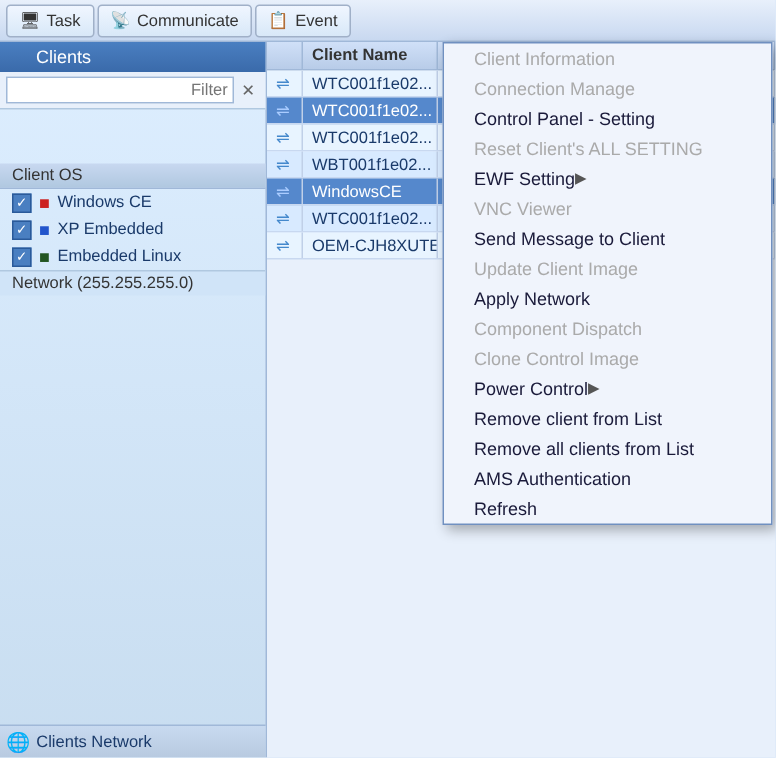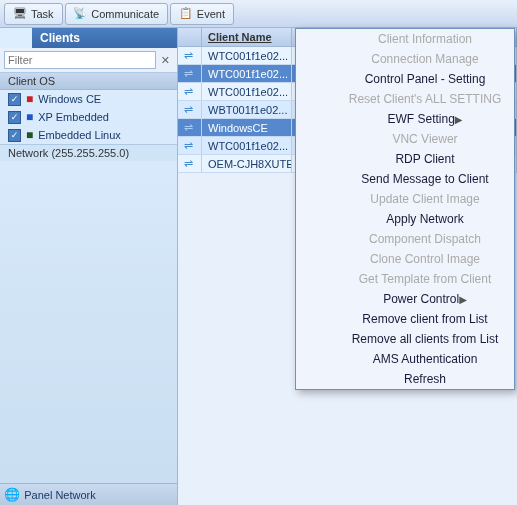--- a/index.html
+++ b/index.html
@@ -49,55 +49,56 @@
       width: 178px;
       background: linear-gradient(to bottom, #ddeeff, #c8ddf0);
       border-right: 1px solid #a0b8d8;
       display: flex;
       flex-direction: column;
     }
 
     .clients-header {
       background: linear-gradient(to bottom, #4a7fc1, #3a6aaa);
       color: white;
-      font-weight: bold;
-      padding: 3px 8px;
+      font-weight: normal;
+      padding: 3px 24px;
       font-size: 12px;
-      margin-left: 32px;
     }
 
     .filter-row {
       display: flex;
       align-items: center;
       padding: 3px 4px;
       background: #e8f0fb;
       border-bottom: 1px solid #b0c8e0;
     }
     .filter-input {
       flex: 1;
       height: 18px;
       border: 1px solid #a0b8d8;
       font-size: 11px;
       padding: 0 3px;
       background: white;
+      text-align: right;
     }
     .filter-clear {
       margin-left: 2px;
       cursor: pointer;
       color: #666;
       font-size: 11px;
       padding: 0 3px;
     }
 
     .client-os-header {
       background: linear-gradient(to bottom, #c8d8f0, #b0c8e0);
       color: #333;
       font-size: 11px;
       padding: 2px 8px;
       border-bottom: 1px solid #a0b8d8;
+      margin-top: 36px;
     }
 
     .client-list {
       flex: 1;
       overflow-y: auto;
     }
 
     .client-item {
       display: flex;
       align-items: center;
@@ -215,22 +216,21 @@
     }
 
     .menu-item {
       padding: 3px 16px 3px 20px;
       color: #1a1a3a;
       cursor: pointer;
       white-space: nowrap;
       position: relative;
       display: flex;
       align-items: center;
-      justify-content: center;
-      margin-left: 36px;
+      justify-content: flex-start;
     }
     .menu-item.disabled {
       color: #aaa;
       cursor: default;
     }
     .menu-item.highlighted {
       background: #e8f080;
       color: #1a1a3a;
       font-weight: bold;
     }
@@ -290,28 +290,28 @@
         <span>Embedded Linux</span>
       </div>
 
       <div class="network-item">
         <span>Network (255.255.255.0)</span>
       </div>
     </div>
 
     <div class="entire-network">
       <span style="font-size:13px;">🌐</span>
-      <span>Panel Network</span>
+      <span>Clients Network</span>
     </div>
   </div>
 
   <div class="right-panel">
     <div class="client-table-header">
       <div class="col-header" style="width:24px;"></div>
-      <div class="col-header" style="width:90px;text-decoration:underline;">Client Name</div>
+      <div class="col-header" style="width:90px;">Client Name</div>
       <div class="col-header" style="flex:1;"></div>
     </div>
 
     <div class="table-body">
 
       <div class="table-row">
         <div class="cell" style="width:24px;">
           <span style="color:#4488cc;font-size:11px;">⇌</span>
         </div>
         <div class="cell" style="width:90px;">WTC001f1e02...</div>
@@ -382,39 +382,33 @@
       <span>Reset Client's ALL SETTING</span>
     </div>
     <div class="menu-item">
       <span>EWF Setting</span>
       <span class="menu-arrow">▶</span>
     </div>
     <div class="menu-item disabled">
       <span>VNC Viewer</span>
     </div>
     <div class="menu-item">
-      <span>RDP Client</span>
-    </div>
-    <div class="menu-item">
       <span>Send Message to Client</span>
     </div>
     <div class="menu-item disabled">
       <span>Update Client Image</span>
     </div>
     <div class="menu-item">
       <span>Apply Network</span>
     </div>
     <div class="menu-item disabled">
       <span>Component Dispatch</span>
     </div>
     <div class="menu-item disabled">
       <span>Clone Control Image</span>
-    </div>
-    <div class="menu-item disabled">
-      <span>Get Template from Client</span>
     </div>
     <div class="menu-item">
       <span>Power Control</span>
       <span class="menu-arrow">▶</span>
     </div>
     <div class="menu-item">
       <span>Remove client from List</span>
     </div>
     <div class="menu-item">
       <span>Remove all clients from List</span>

